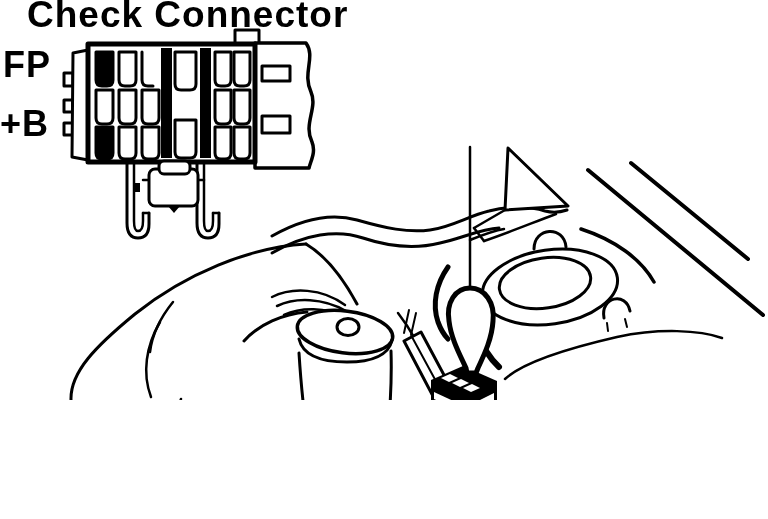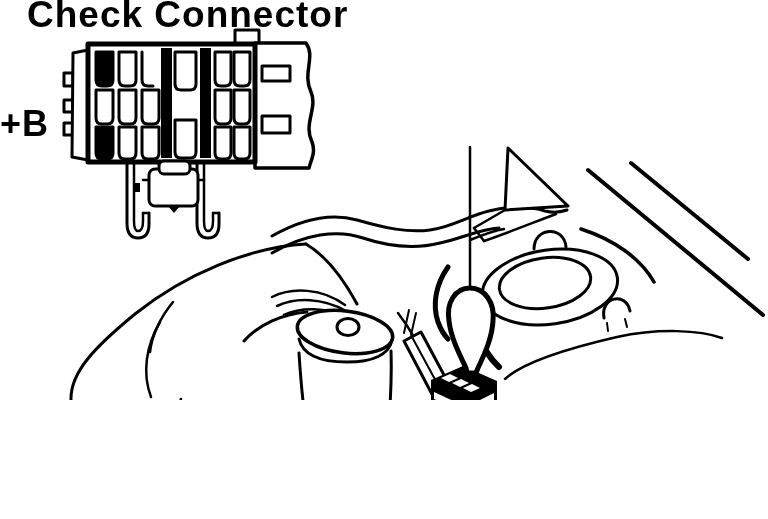--- a/index.html
+++ b/index.html
@@ -201,15 +201,16 @@
       <rect x="149" y="169" width="49" height="37" rx="6" fill="#fff" stroke-width="3"></rect>
       <rect x="159" y="161" width="31" height="13" rx="5" fill="#fff" stroke-width="3"></rect>
       <path d="M168,206 L180,206 L174,213 Z" fill="#000" stroke="none"></path>
     </g>
   </g>
 
   <circle cx="100" cy="512" r="2" fill="#000" stroke="none"></circle>
 </svg>
 
 <div class="label title">Check Connector</div>
+<div class="label fp">FP</div>
 <div class="label plusb">+B</div>
 
 </div>
 
 </body></html>

